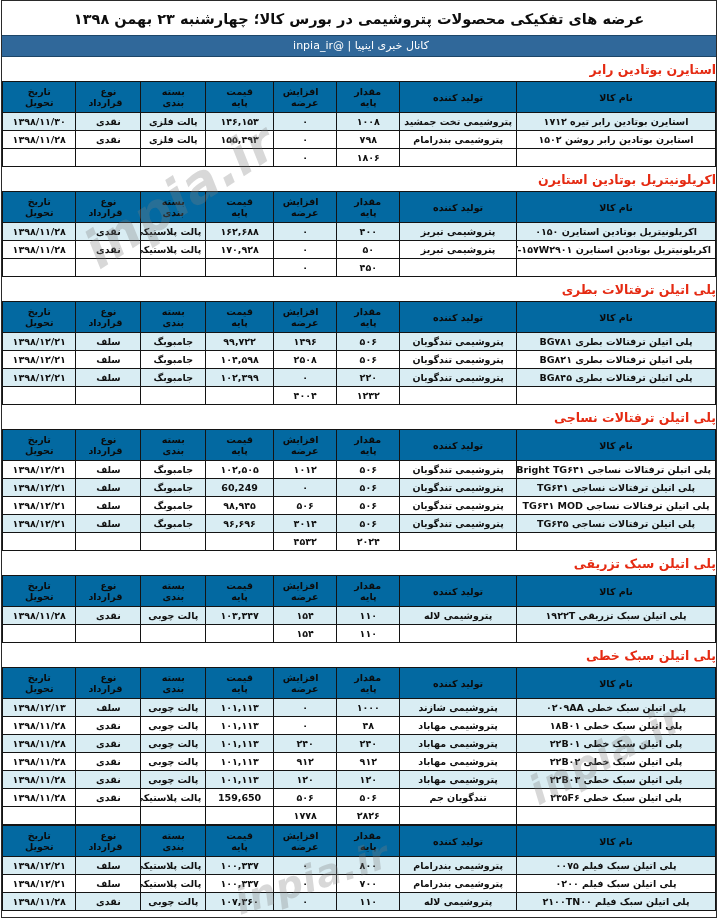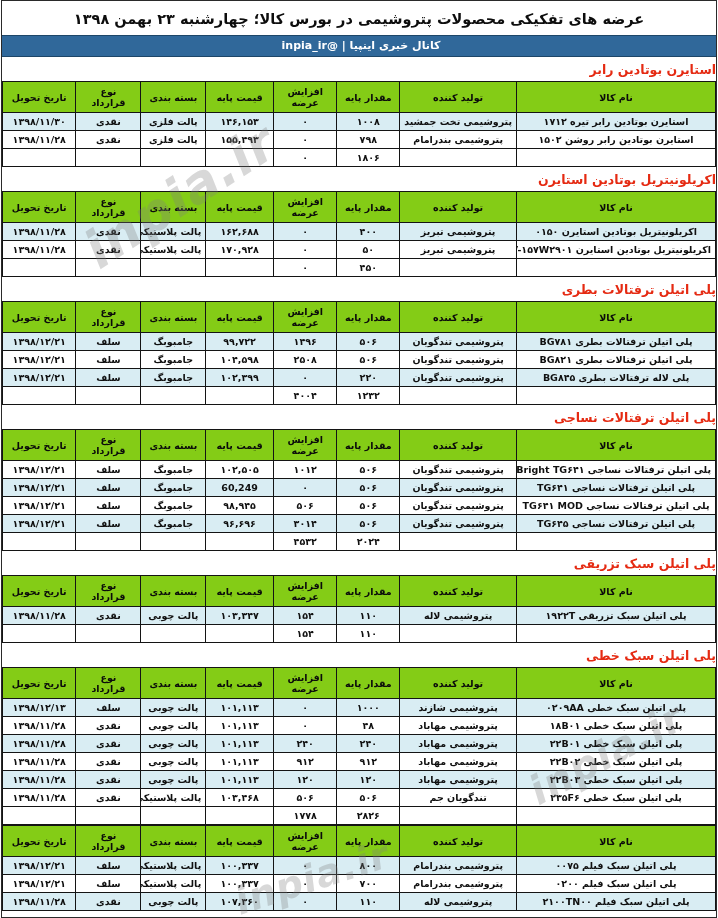--- a/index.html
+++ b/index.html
@@ -20,21 +20,21 @@
     flex:0 0 auto;
     padding:10px 4px 8px 4px;
     text-align:center;
     font-size:14.5px;font-weight:bold;color:#0d0d0d;
   }
   .channel-bar{
     flex:0 0 auto;
     background:#30689A;
     color:#fff;
     text-align:center;
-    font-size:11px;font-weight:bold;
+    font-size:11px;font-weight:normal;
     padding:3px 0 4px 4px;
     border-top:1px solid #1d4668;border-bottom:1px solid #1d4668;
   }
   .sections{flex:1 1 auto;display:flex;flex-direction:column;}
   .section-title{
     color:#E52A12;
     font-weight:bold;
     font-size:12.5px;
     padding:5px 0 4px 0;
   }
@@ -46,24 +46,24 @@
   }
   table.offers col.c-name{width:27.9%;}
   table.offers col.c-producer{width:16.4%;}
   table.offers col.c-qty{width:8.8%;}
   table.offers col.c-inc{width:8.9%;}
   table.offers col.c-price{width:9.5%;}
   table.offers col.c-pack{width:9.1%;}
   table.offers col.c-contract{width:9.1%;}
   table.offers col.c-date{width:10.3%;}
   table.offers th{
-    background:#84cc16;
+    background:#0369a1;
     border:1px solid #141414;
     font-size:9.5px;font-weight:bold;color:#0b0b0b;
-    padding:4px 6px;
+    padding:4px 18px;
     text-align:center;
   }
   table.offers td{
     border:1px solid #141414;
     font-size:9.5px;font-weight:bold;color:#101010;
     padding:2px 4px;
     text-align:center;
     height:13px;
     overflow:hidden;white-space:nowrap;
   }
@@ -243,21 +243,21 @@
             <td>پلی اتیلن ترفتالات بطری BG۸۲۱</td>
             <td>پتروشیمی تندگویان</td>
             <td>۵۰۶</td>
             <td>۲۵۰۸</td>
             <td>۱۰۴,۵۹۸</td>
             <td>جامبوبگ</td>
             <td>سلف</td>
             <td>۱۳۹۸/۱۲/۲۱</td>
           </tr>
           <tr class="shade">
-            <td>پلی لاله ترفتالات بطری BG۸۴۵</td>
+            <td>پلی اتیلن ترفتالات بطری BG۸۴۵</td>
             <td>پتروشیمی تندگویان</td>
             <td>۲۲۰</td>
             <td>۰</td>
             <td>۱۰۲,۳۹۹</td>
             <td>جامبوبگ</td>
             <td>سلف</td>
             <td>۱۳۹۸/۱۲/۲۱</td>
           </tr>
           <tr class="total-row">
             <td></td>
@@ -468,21 +468,21 @@
             <td>۱۰۱,۱۱۳</td>
             <td>پالت چوبی</td>
             <td>نقدی</td>
             <td>۱۳۹۸/۱۱/۲۸</td>
           </tr>
           <tr>
             <td>پلی اتیلن سبک خطی ۲۳۵F۶</td>
             <td>تندگویان جم</td>
             <td>۵۰۶</td>
             <td>۵۰۶</td>
-            <td>۱۰۳,۴۶۸</td>
+            <td>159,650</td>
             <td>پالت پلاستیکی</td>
             <td>نقدی</td>
             <td>۱۳۹۸/۱۱/۲۸</td>
           </tr>
           <tr class="total-row">
             <td></td>
             <td></td>
             <td>۲۸۲۶</td>
             <td>۱۷۷۸</td>
             <td></td>

